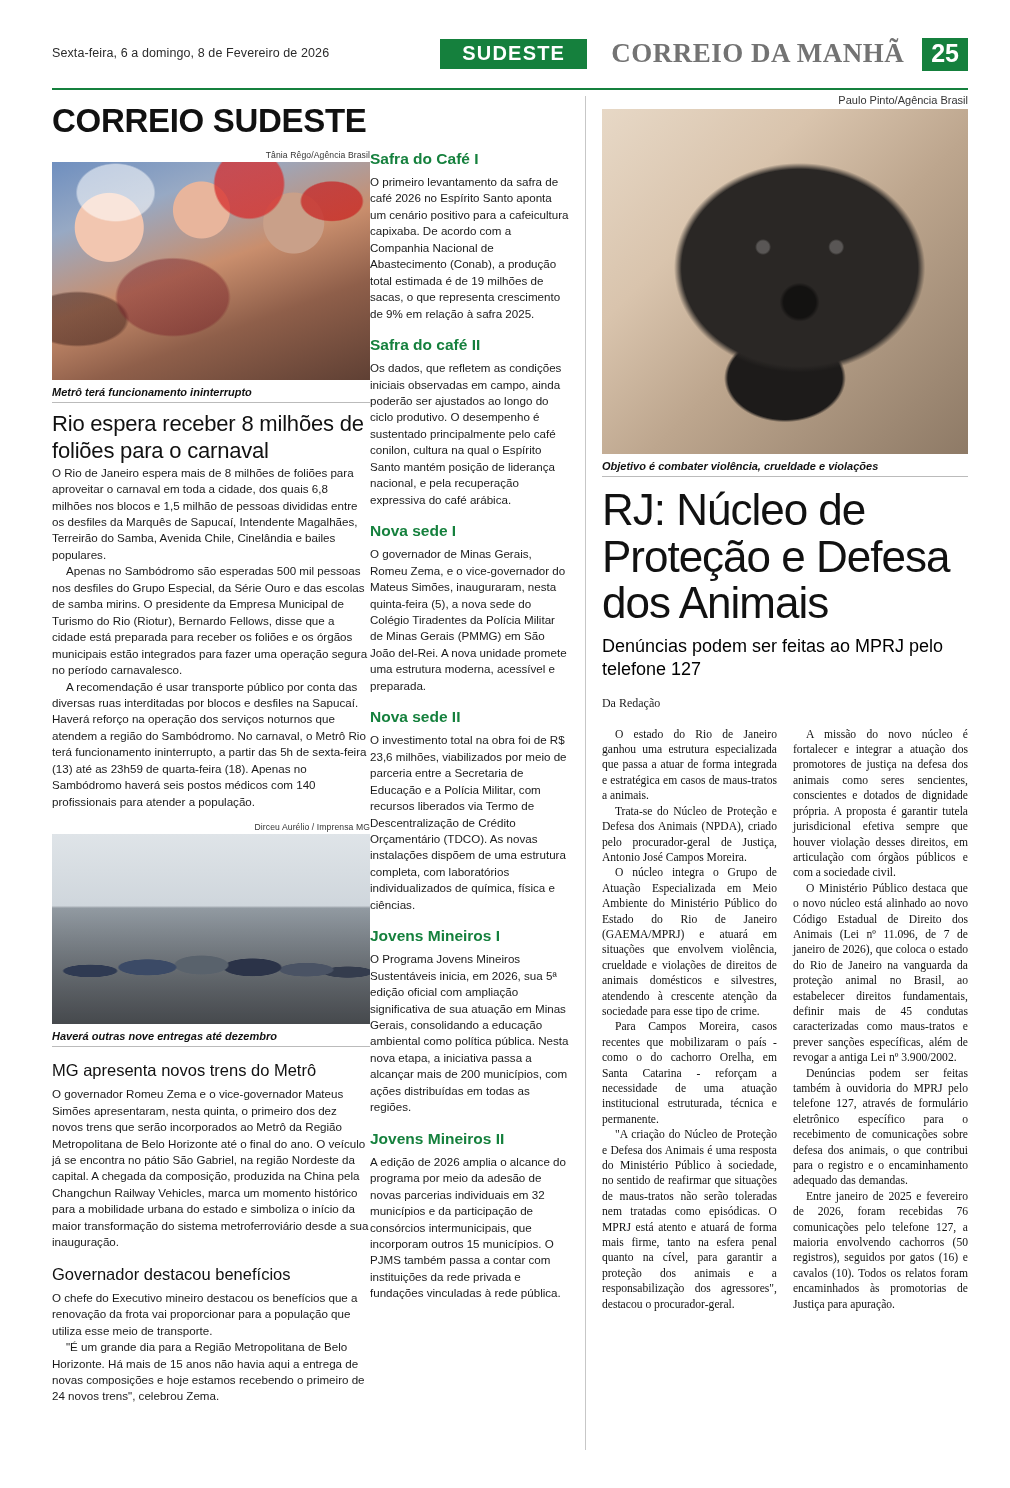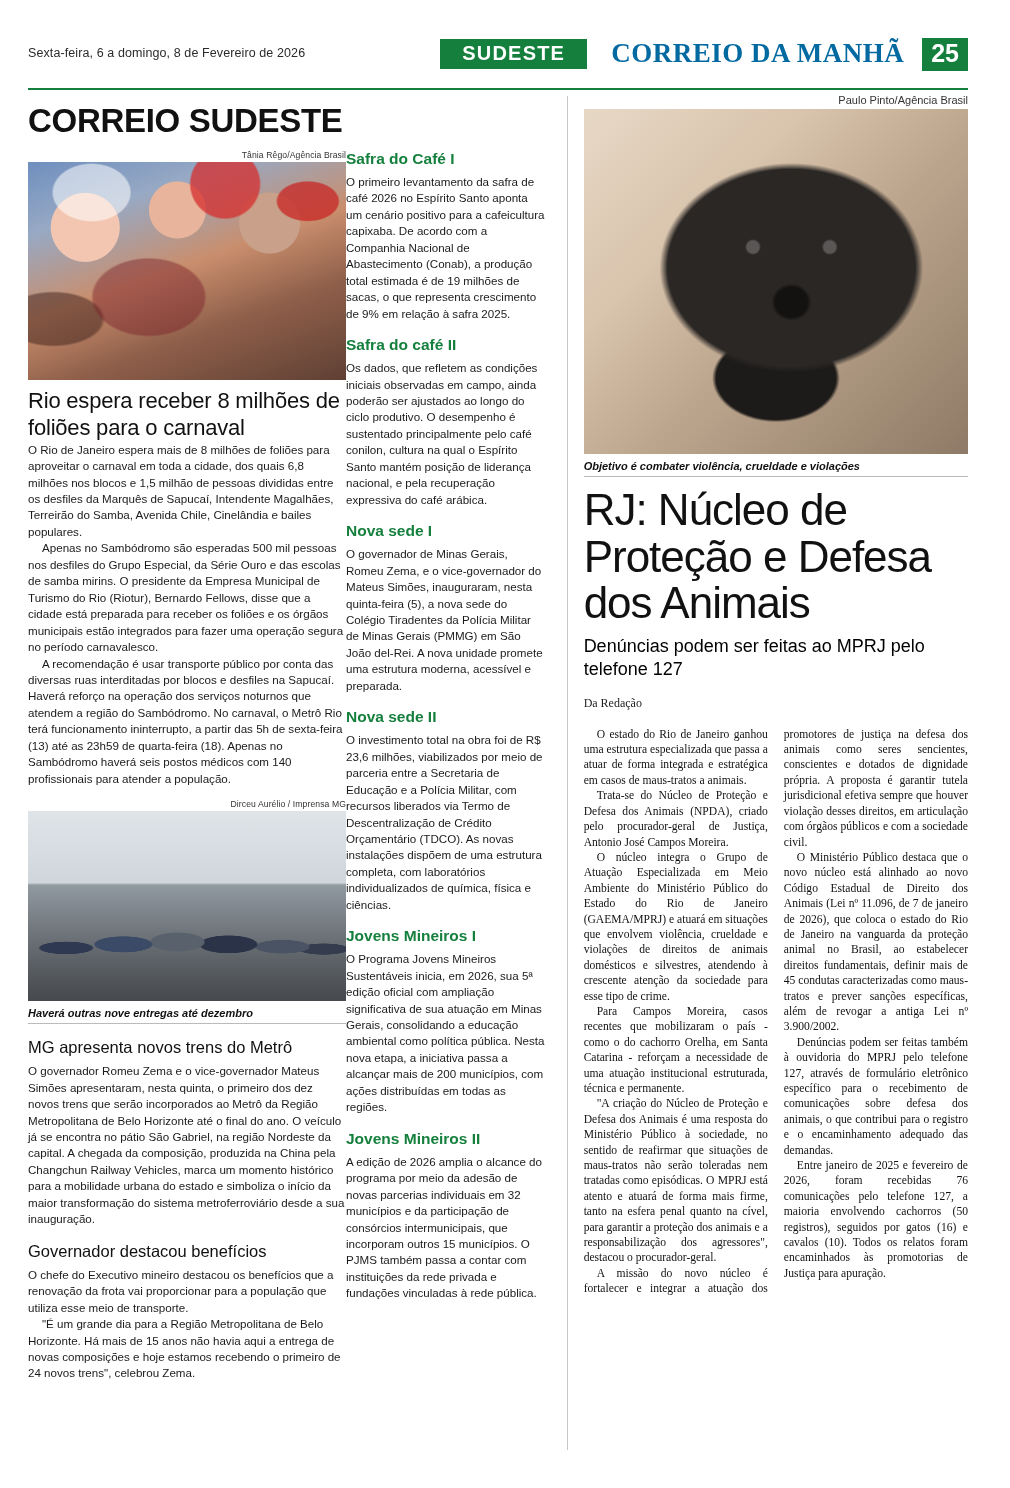--- a/index.html
+++ b/index.html
@@ -14,21 +14,21 @@
     color: #1a1a1a;
     position: relative;
     overflow: hidden;
   }
   .page {
     position: absolute;
     left: 0; top: 0;
     width: 1010px;
     height: 1064px;
     box-sizing: border-box;
-    padding: 38px 42px 20px 28px;
+    padding: 38px 42px 20px 52px;
     border-radius: 17px;
   }
 
   
   .masthead {
     position: relative;
     height: 44px;
     display: flex;
     align-items: flex-start;
     justify-content: space-between;
@@ -52,21 +52,21 @@
     letter-spacing: 1.2px;
     padding: 3px 22px 5px 22px;
     line-height: 1.1;
     margin-right: 16px;
   }
   .brand {
     font-family: "Liberation Serif", serif;
     font-weight: 700;
     font-size: 27px;
     letter-spacing: .5px;
-    color: #0369a1;
+    color: #737373;
     white-space: nowrap;
     padding-right: 10px;
     position: relative;
     top: -1px;
     text-align: center;
   }
   .page-num {
     background: #15803d;
     color: #ffffff;
     font-size: 25px;
@@ -288,20 +288,21 @@
     <div class="left-block">
       <h1 class="sudeste">CORREIO SUDESTE</h1>
 
       <div class="left-cols">
 
         <div class="col-a">
           <div class="photo-credit">Tânia Rêgo/Agência Brasil</div>
           <div class="photo carnival">
             <div class="carnival-art"></div>
           </div>
+          <div class="cap">Metrô terá funcionamento ininterrupto</div>
 
           <h2 class="headline">Rio espera receber 8 milhões de foliões para o carnaval</h2>
           <p class="body">O Rio de Janeiro espera mais de 8 milhões de foliões para aproveitar o carnaval em toda a cidade, dos quais 6,8 milhões nos blocos e 1,5 milhão de pessoas divididas entre os desfiles da Marquês de Sapucaí, Intendente Magalhães, Terreirão do Samba, Avenida Chile, Cinelândia e bailes populares.</p>
           <p class="body">Apenas no Sambódromo são esperadas 500 mil pessoas nos desfiles do Grupo Especial, da Série Ouro e das escolas de samba mirins. O presidente da Empresa Municipal de Turismo do Rio (Riotur), Bernardo Fellows, disse que a cidade está preparada para receber os foliões e os órgãos municipais estão integrados para fazer uma operação segura no período carnavalesco.</p>
 
           <p class="body">A recomendação é usar transporte público por conta das diversas ruas interditadas por blocos e desfiles na Sapucaí. Haverá reforço na operação dos serviços noturnos que atendem a região do Sambódromo. No carnaval, o Metrô Rio terá funcionamento ininterrupto, a partir das 5h de sexta-feira (13) até as 23h59 de quarta-feira (18). Apenas no Sambódromo haverá seis postos médicos com 140 profissionais para atender a população.</p>
 
           <div class="photo-credit" style="margin-top:12px;">Dirceu Aurélio / Imprensa MG</div>
           <div class="photo metro">
             <div class="metro-art"></div>

